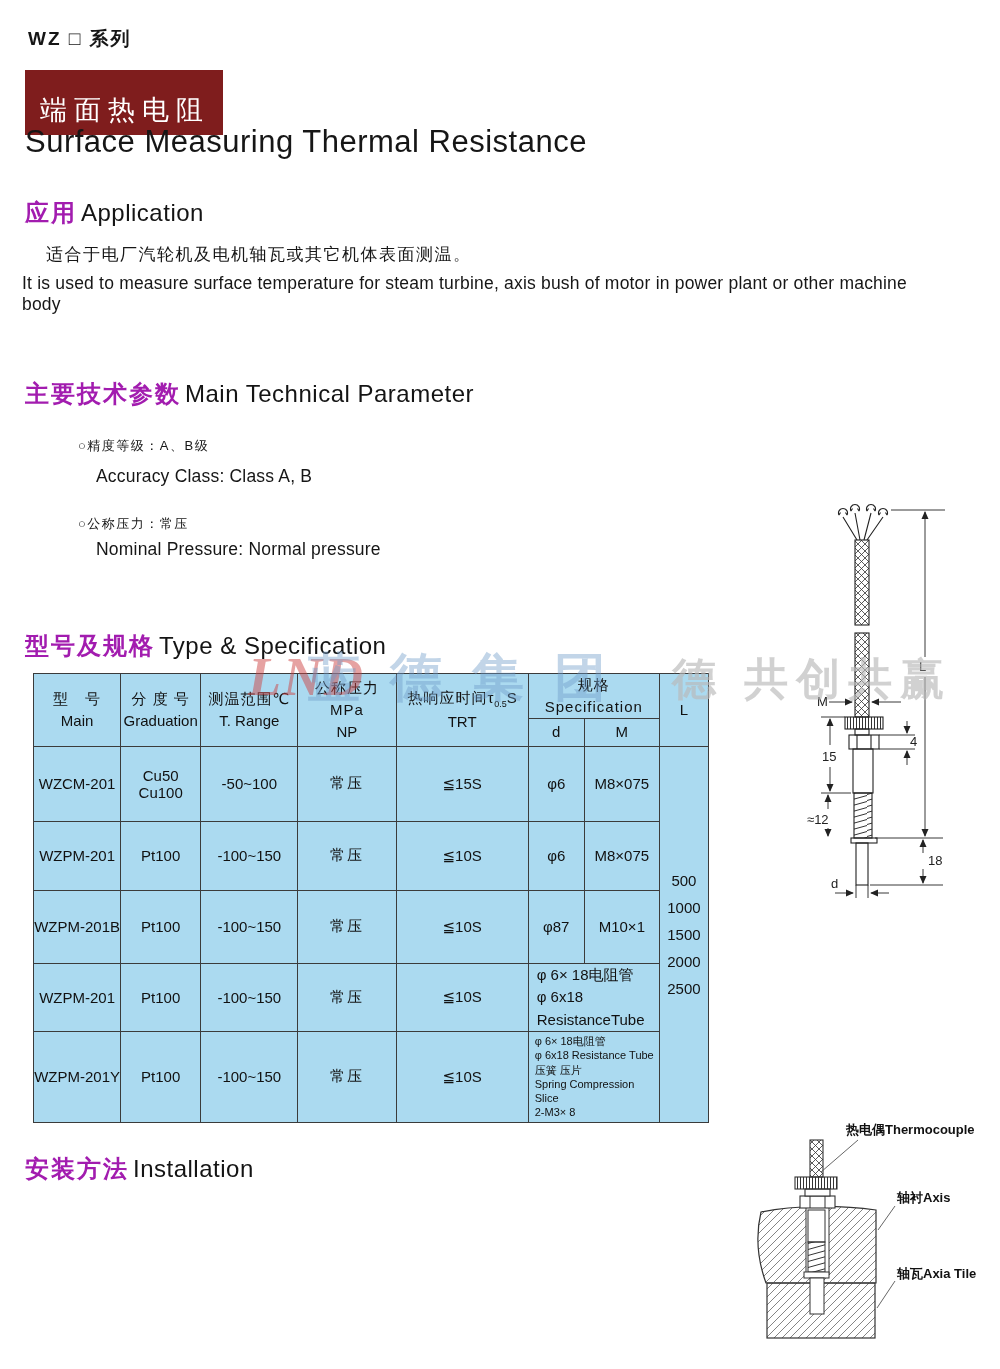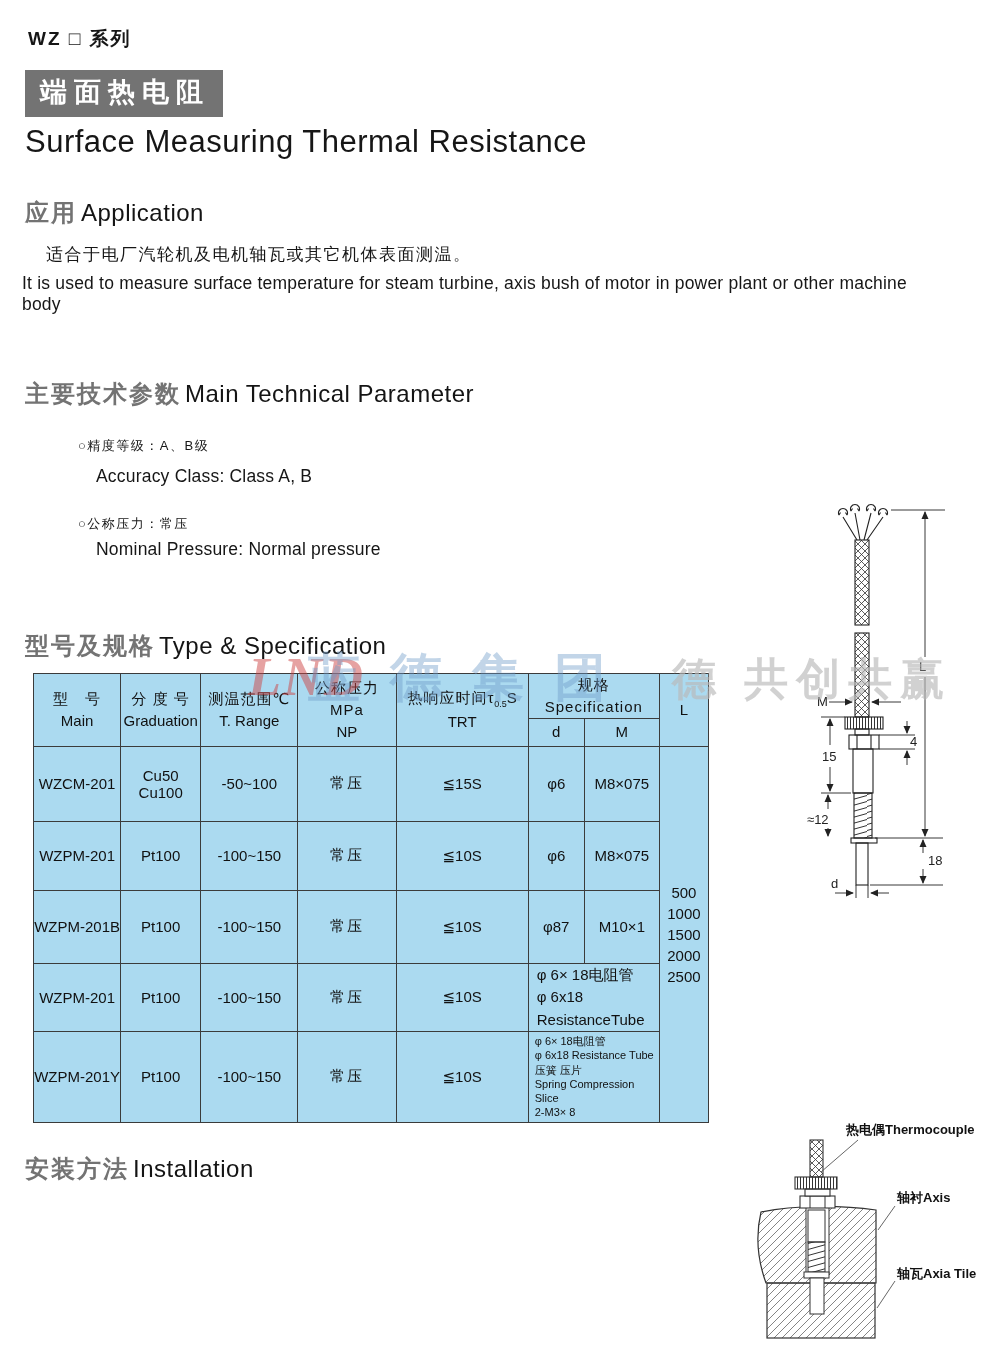--- a/index.html
+++ b/index.html
@@ -1,42 +1,42 @@
 <!DOCTYPE html>
 <html><head>
 <meta charset="utf-8">
 <style>
   html,body{margin:0;padding:0;background:#fff;}
   .page{position:relative;width:1000px;height:1369px;background:#fff;overflow:hidden;
         font-family:"Liberation Sans","DejaVu Sans",sans-serif;color:#161616;}
   .abs{position:absolute;}
   
   .series{top:26px;left:28px;font-size:19px;letter-spacing:2px;font-weight:bold;}
-  .title-box{top:70px;left:25px;background:#737373;color:#fff;font-size:27px;font-weight:bold;
-             letter-spacing:7px;padding:4px 13px 7px 15px;}
+  .title-box{top:70px;left:25px;background:#7f1d1d;color:#fff;font-size:27px;font-weight:normal;
+             letter-spacing:7px;padding:22px 13px 7px 15px;}
   .title-en{top:124px;left:25px;font-size:31px;font-weight:500;letter-spacing:.5px;}
   
   .sec{font-size:24px;}
-  .sec .zh{color:#737373;font-weight:bold;letter-spacing:2px;}
+  .sec .zh{color:#a21caf;font-weight:bold;letter-spacing:2px;}
   .sec .en{color:#141414;margin-left:4px;letter-spacing:.5px;}
   .app-zh{top:243px;left:46px;font-size:17px;letter-spacing:1.5px;}
   .app-en{top:273px;left:22px;width:920px;font-size:17.5px;line-height:21px;letter-spacing:.2px;}
   .param-zh{font-size:13px;letter-spacing:1.5px;margin-top:9px;}
   .param-en{font-size:17.5px;letter-spacing:.2px;}
   
   table.spec{position:absolute;top:673px;left:33px;border-collapse:collapse;table-layout:fixed;
              width:676px;}
   table.spec th,table.spec td{border:1px solid #3b3b3b;background:#abdaf0;text-align:center;
              vertical-align:middle;font-weight:normal;padding:0;font-size:15px;color:#111;}
   table.spec th{line-height:1.45;}
   .hdr-zh{letter-spacing:1px;}
   .pre{white-space:pre-line;}
   .np-cell{font-size:16px;letter-spacing:2px;}
   .trt-cell{font-size:16px;}
-  .l-cell{font-size:17px;line-height:21px;margin-left:7px;}
+  .l-cell{font-size:17px;line-height:27px;margin-left:7px;}
   .spec-merge{text-align:left !important;padding-left:8px !important;line-height:1.5;}
   .spec-small{text-align:left !important;padding:2px 0 2px 6px !important;font-size:11px !important;
               line-height:1.3;font-weight:bold;}
   sub.trt{font-size:9px;}
   
   .wm{top:640px;left:248px;width:750px;height:64px;pointer-events:none;z-index:5;}
   .wm span{position:absolute;font-weight:bold;white-space:nowrap;}
   .wm .lnd{left:0;top:6px;font-size:54px;color:rgba(205,70,70,.50);letter-spacing:2px;font-style:italic;font-family:Liberation Serif, serif;}
   .wm .brand{left:60px;top:3px;font-size:52px;color:rgba(110,155,200,.42);letter-spacing:30px;}
   .wm .slogan{left:424px;top:10px;font-size:44px;color:rgba(185,185,185,.65);letter-spacing:8px;font-weight:bold;text-align:center;}

